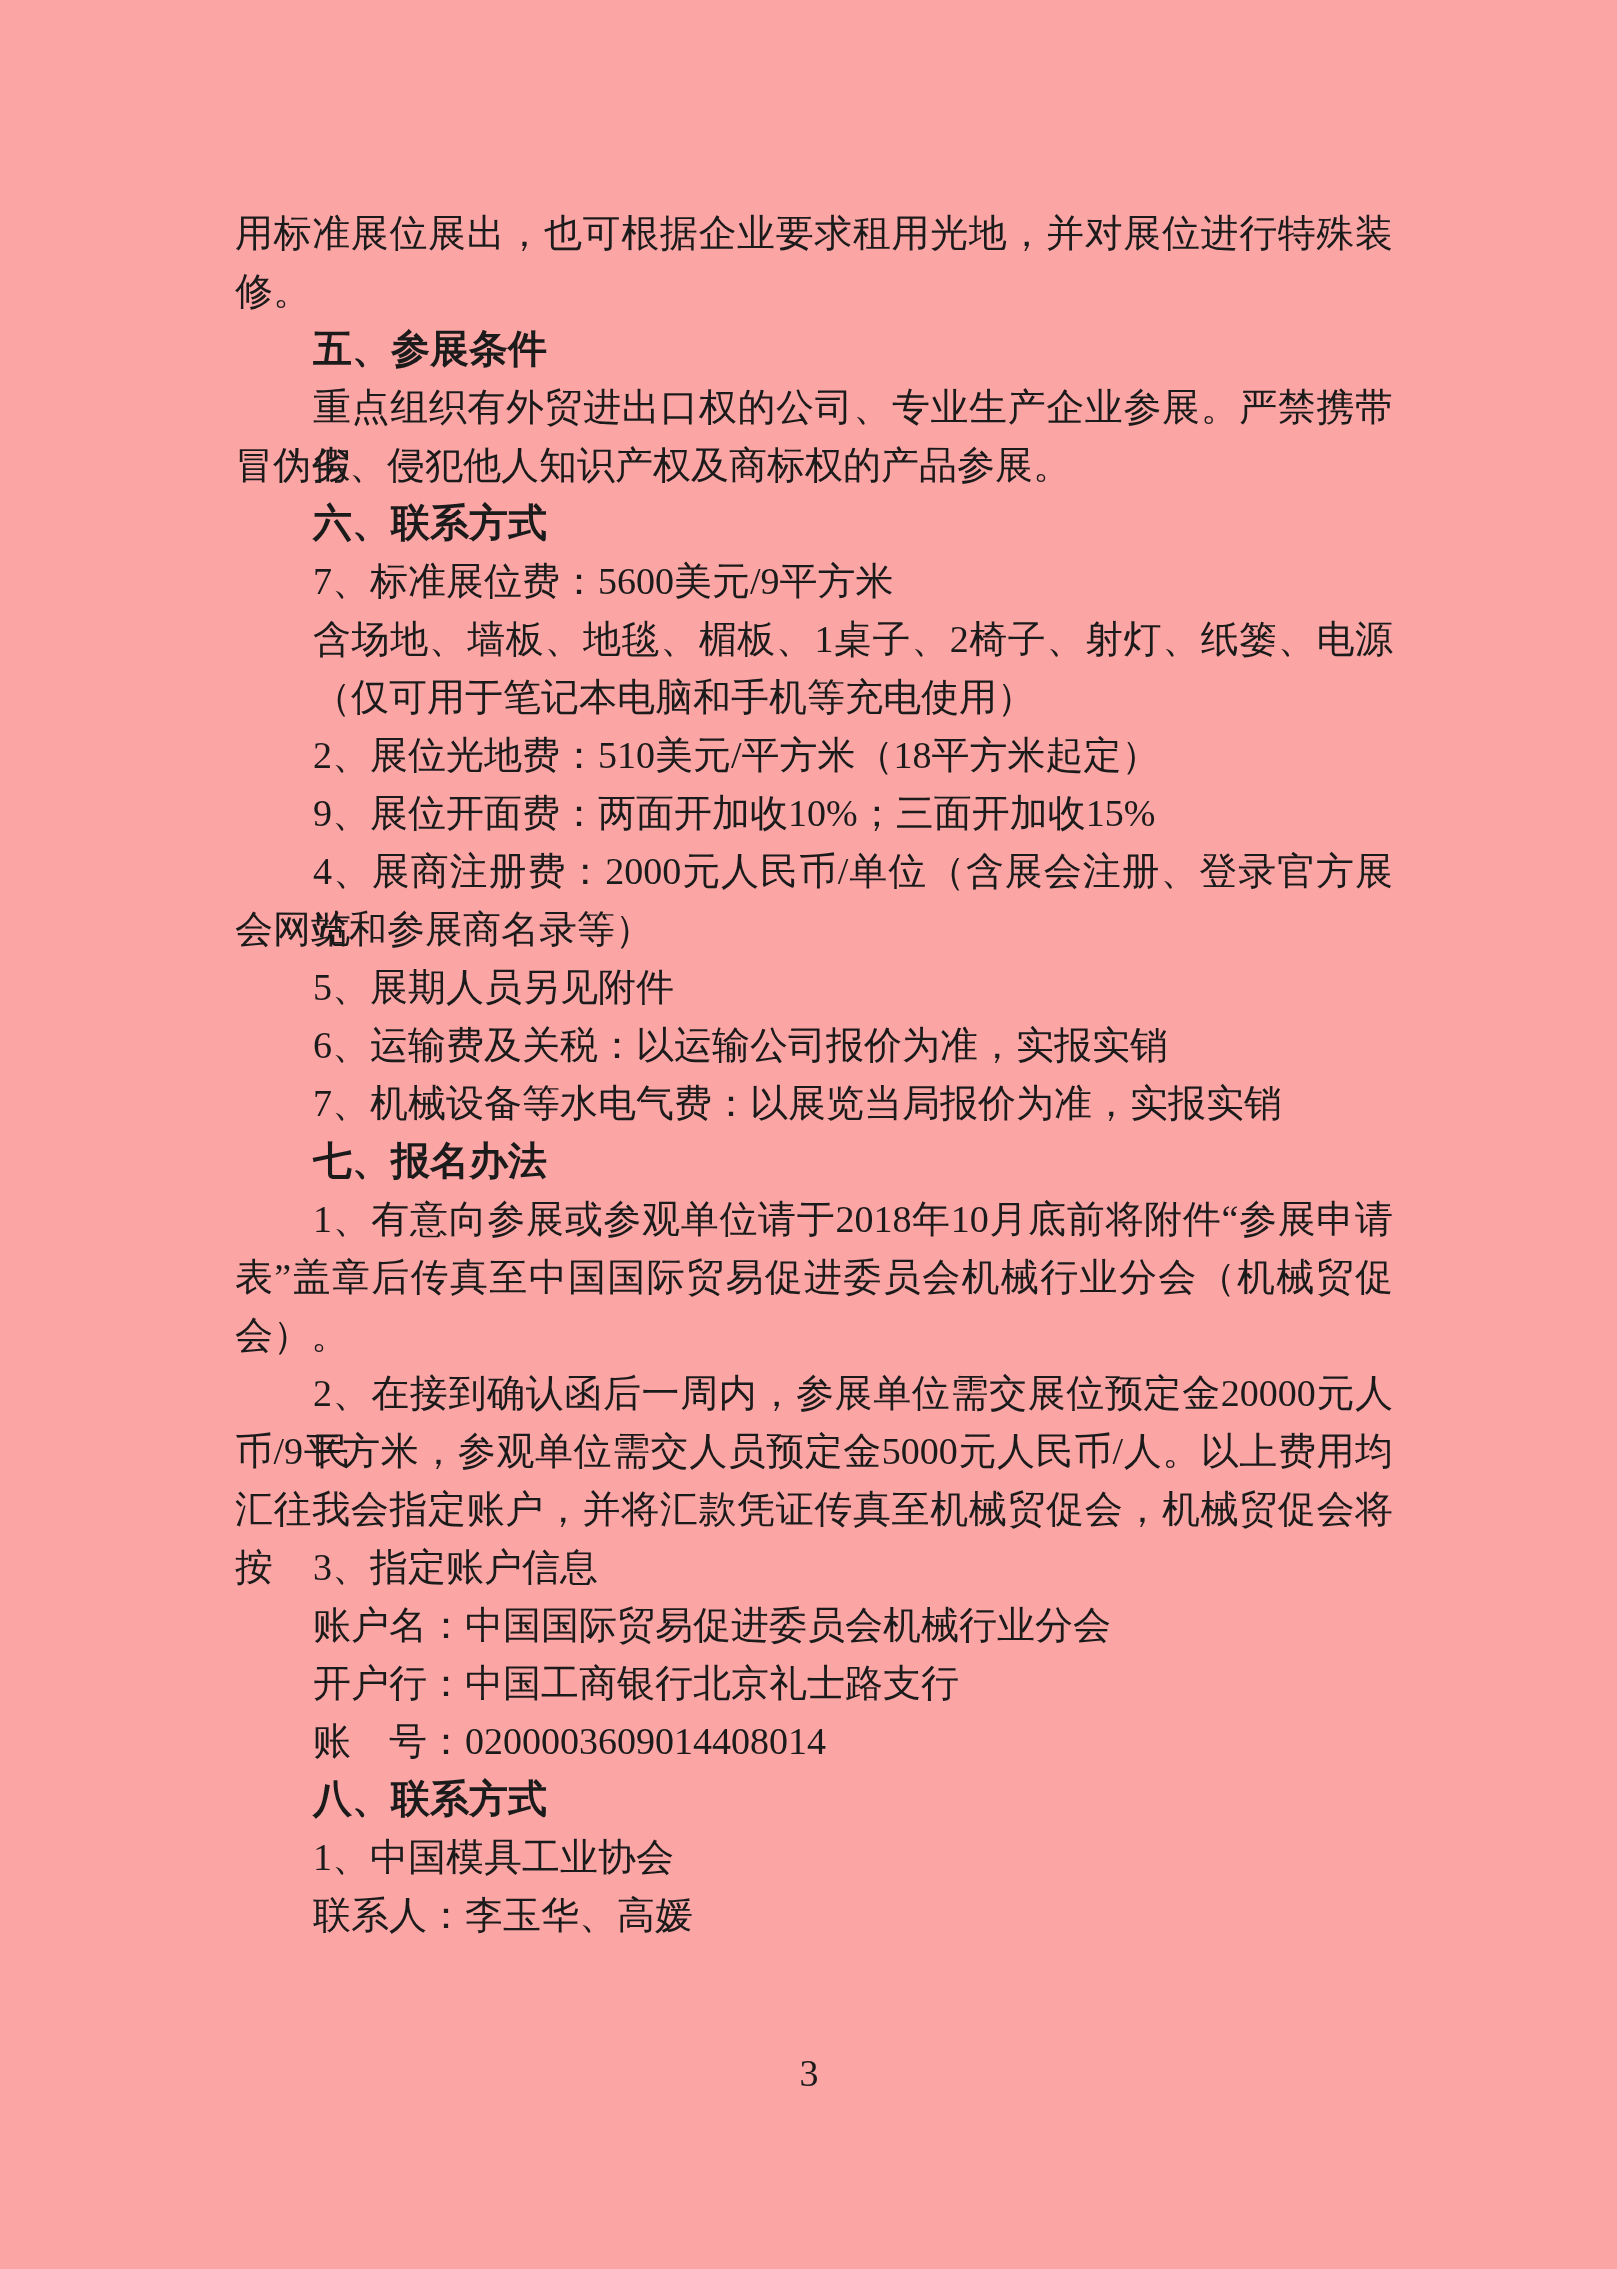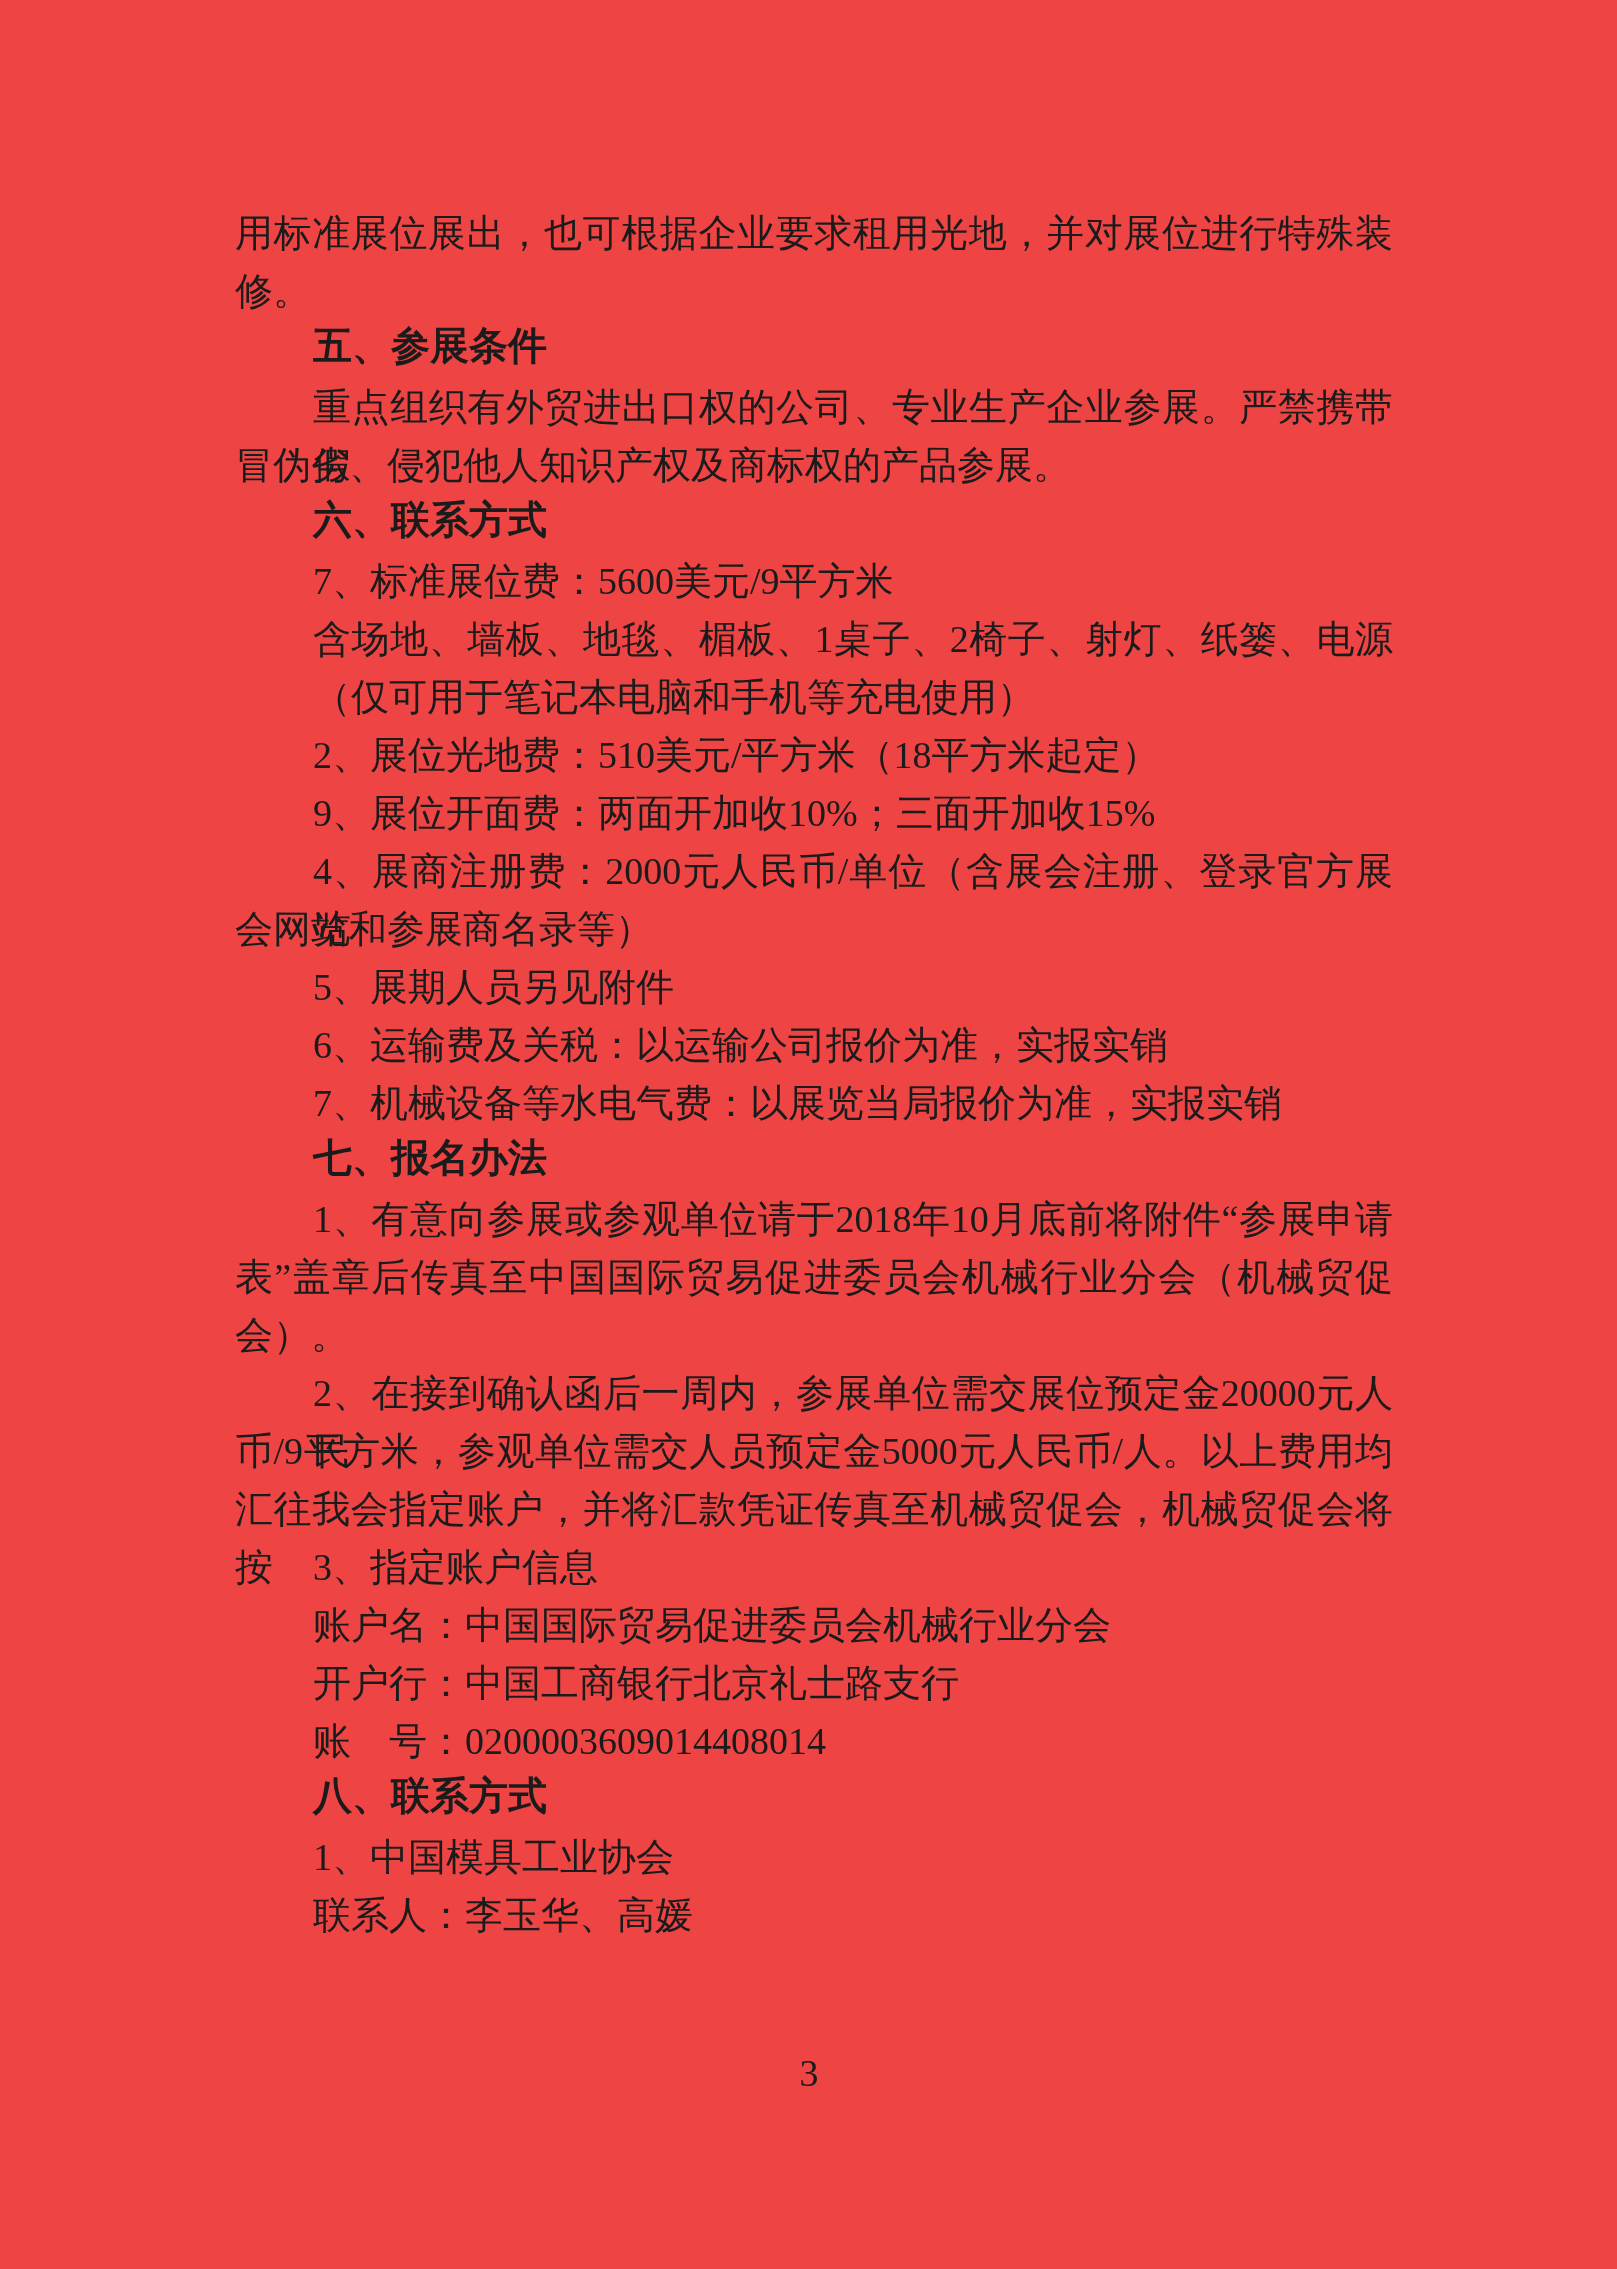--- a/index.html
+++ b/index.html
@@ -4,21 +4,21 @@
 <style>
   html, body {
     margin: 0;
     padding: 0;
     background: #ffffff;
   }
   .page {
     position: relative;
     width: 1618px;
     height: 2269px;
-    background: #ef4444;
+    background: #fca5a5;
     color: #1b1b1b;
     font-family: "Liberation Serif", serif;
     overflow: hidden;
   }
   .text-block {
     position: absolute;
     left: 235px;
     top: 204px;
     width: 1158px;
   }
@@ -30,21 +30,21 @@
   }
   .indent {
     padding-left: 78px;
   }
   .justify {
     text-align: justify;
     text-align-last: justify;
     text-justify: inter-character;
   }
   .heading {
-    font-family: Liberation Mono, monospace;
+    font-family: Liberation Serif, serif;
     font-weight: bold;
     font-size: 39px;
   }
   .page-num {
     position: absolute;
     top: 2050px;
     left: 0;
     width: 100%;
     text-align: center;
     font-size: 38px;

